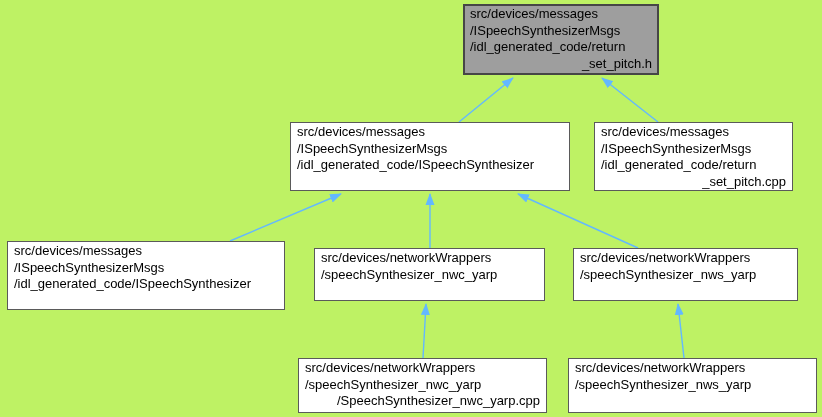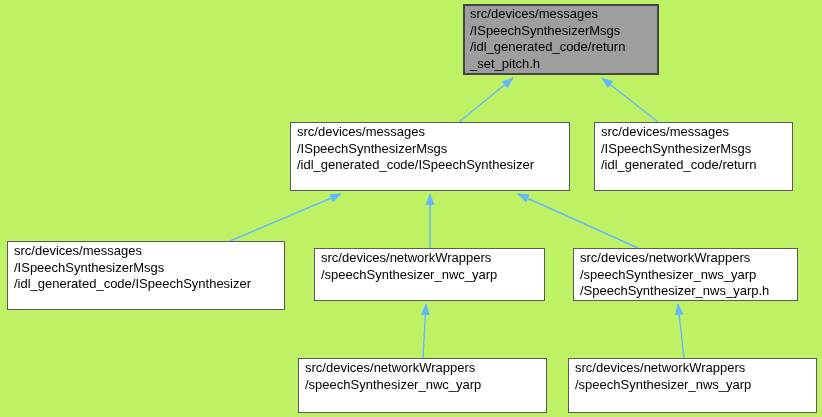--- a/index.html
+++ b/index.html
@@ -22,21 +22,21 @@
     box-sizing:border-box;
     cursor:pointer;
     overflow:hidden;
   }
   .node.highlight{
     background:#9e9e9e;
     border:2px solid #464646;
     padding:0 5px;
   }
   .node .line{white-space:nowrap;text-align:left;}
-  .node .line.last{text-align:left;}
+  .node .line.last{text-align:right;}
 </style>
 </head>
 <body>
 
 <div class="stage" style="background: #bef264;">
   <svg class="edges" viewBox="0 0 822 417">
     <defs>
       <marker id="arrowhead" markerUnits="userSpaceOnUse" markerWidth="13" markerHeight="11" refX="11" refY="5" orient="auto">
         <path d="M0,0.5 L12,5 L0,9.5 Z" fill="#63b8ff"></path>
       </marker>
@@ -58,37 +58,38 @@
       </div>
       <div class="node" style="left: 290px; top: 122px; width: 280px; height: 69px; background: rgb(255, 255, 255); border-color: rgb(90, 90, 90); color: rgb(0, 0, 0);">
         <div class="line">src/devices/messages</div>
         <div class="line">/ISpeechSynthesizerMsgs</div>
         <div class="line">/idl_generated_code/ISpeechSynthesizer</div>
       </div>
       <div class="node" style="left: 594px; top: 122px; width: 199px; height: 69px; background: rgb(255, 255, 255); border-color: rgb(90, 90, 90); color: rgb(0, 0, 0);">
         <div class="line">src/devices/messages</div>
         <div class="line">/ISpeechSynthesizerMsgs</div>
         <div class="line">/idl_generated_code/return</div>
+        <div class="line last">_set_pitch.cpp</div>
       </div>
       <div class="node" style="left: 7px; top: 241px; width: 278px; height: 69px; background: rgb(255, 255, 255); border-color: rgb(90, 90, 90); color: rgb(0, 0, 0);">
         <div class="line">src/devices/messages</div>
         <div class="line">/ISpeechSynthesizerMsgs</div>
         <div class="line">/idl_generated_code/ISpeechSynthesizer</div>
       </div>
       <div class="node" style="left: 314px; top: 248px; width: 231px; height: 53px; background: rgb(255, 255, 255); border-color: rgb(90, 90, 90); color: rgb(0, 0, 0);">
         <div class="line">src/devices/networkWrappers</div>
         <div class="line">/speechSynthesizer_nwc_yarp</div>
       </div>
       <div class="node" style="left: 573px; top: 248px; width: 225px; height: 53px; background: rgb(255, 255, 255); border-color: rgb(90, 90, 90); color: rgb(0, 0, 0);">
         <div class="line">src/devices/networkWrappers</div>
         <div class="line">/speechSynthesizer_nws_yarp</div>
-        <div class="line last">/SpeechSynthesizer_nws_yarp.h</div>
       </div>
       <div class="node" style="left: 298px; top: 358px; width: 249px; height: 55px; background: rgb(255, 255, 255); border-color: rgb(90, 90, 90); color: rgb(0, 0, 0);">
         <div class="line">src/devices/networkWrappers</div>
         <div class="line">/speechSynthesizer_nwc_yarp</div>
+        <div class="line last">/SpeechSynthesizer_nwc_yarp.cpp</div>
       </div>
       <div class="node" style="left: 568px; top: 358px; width: 249px; height: 55px; background: rgb(255, 255, 255); border-color: rgb(90, 90, 90); color: rgb(0, 0, 0);">
         <div class="line">src/devices/networkWrappers</div>
         <div class="line">/speechSynthesizer_nws_yarp</div>
       </div>
     </div>
 </div>
 
 </body></html>

